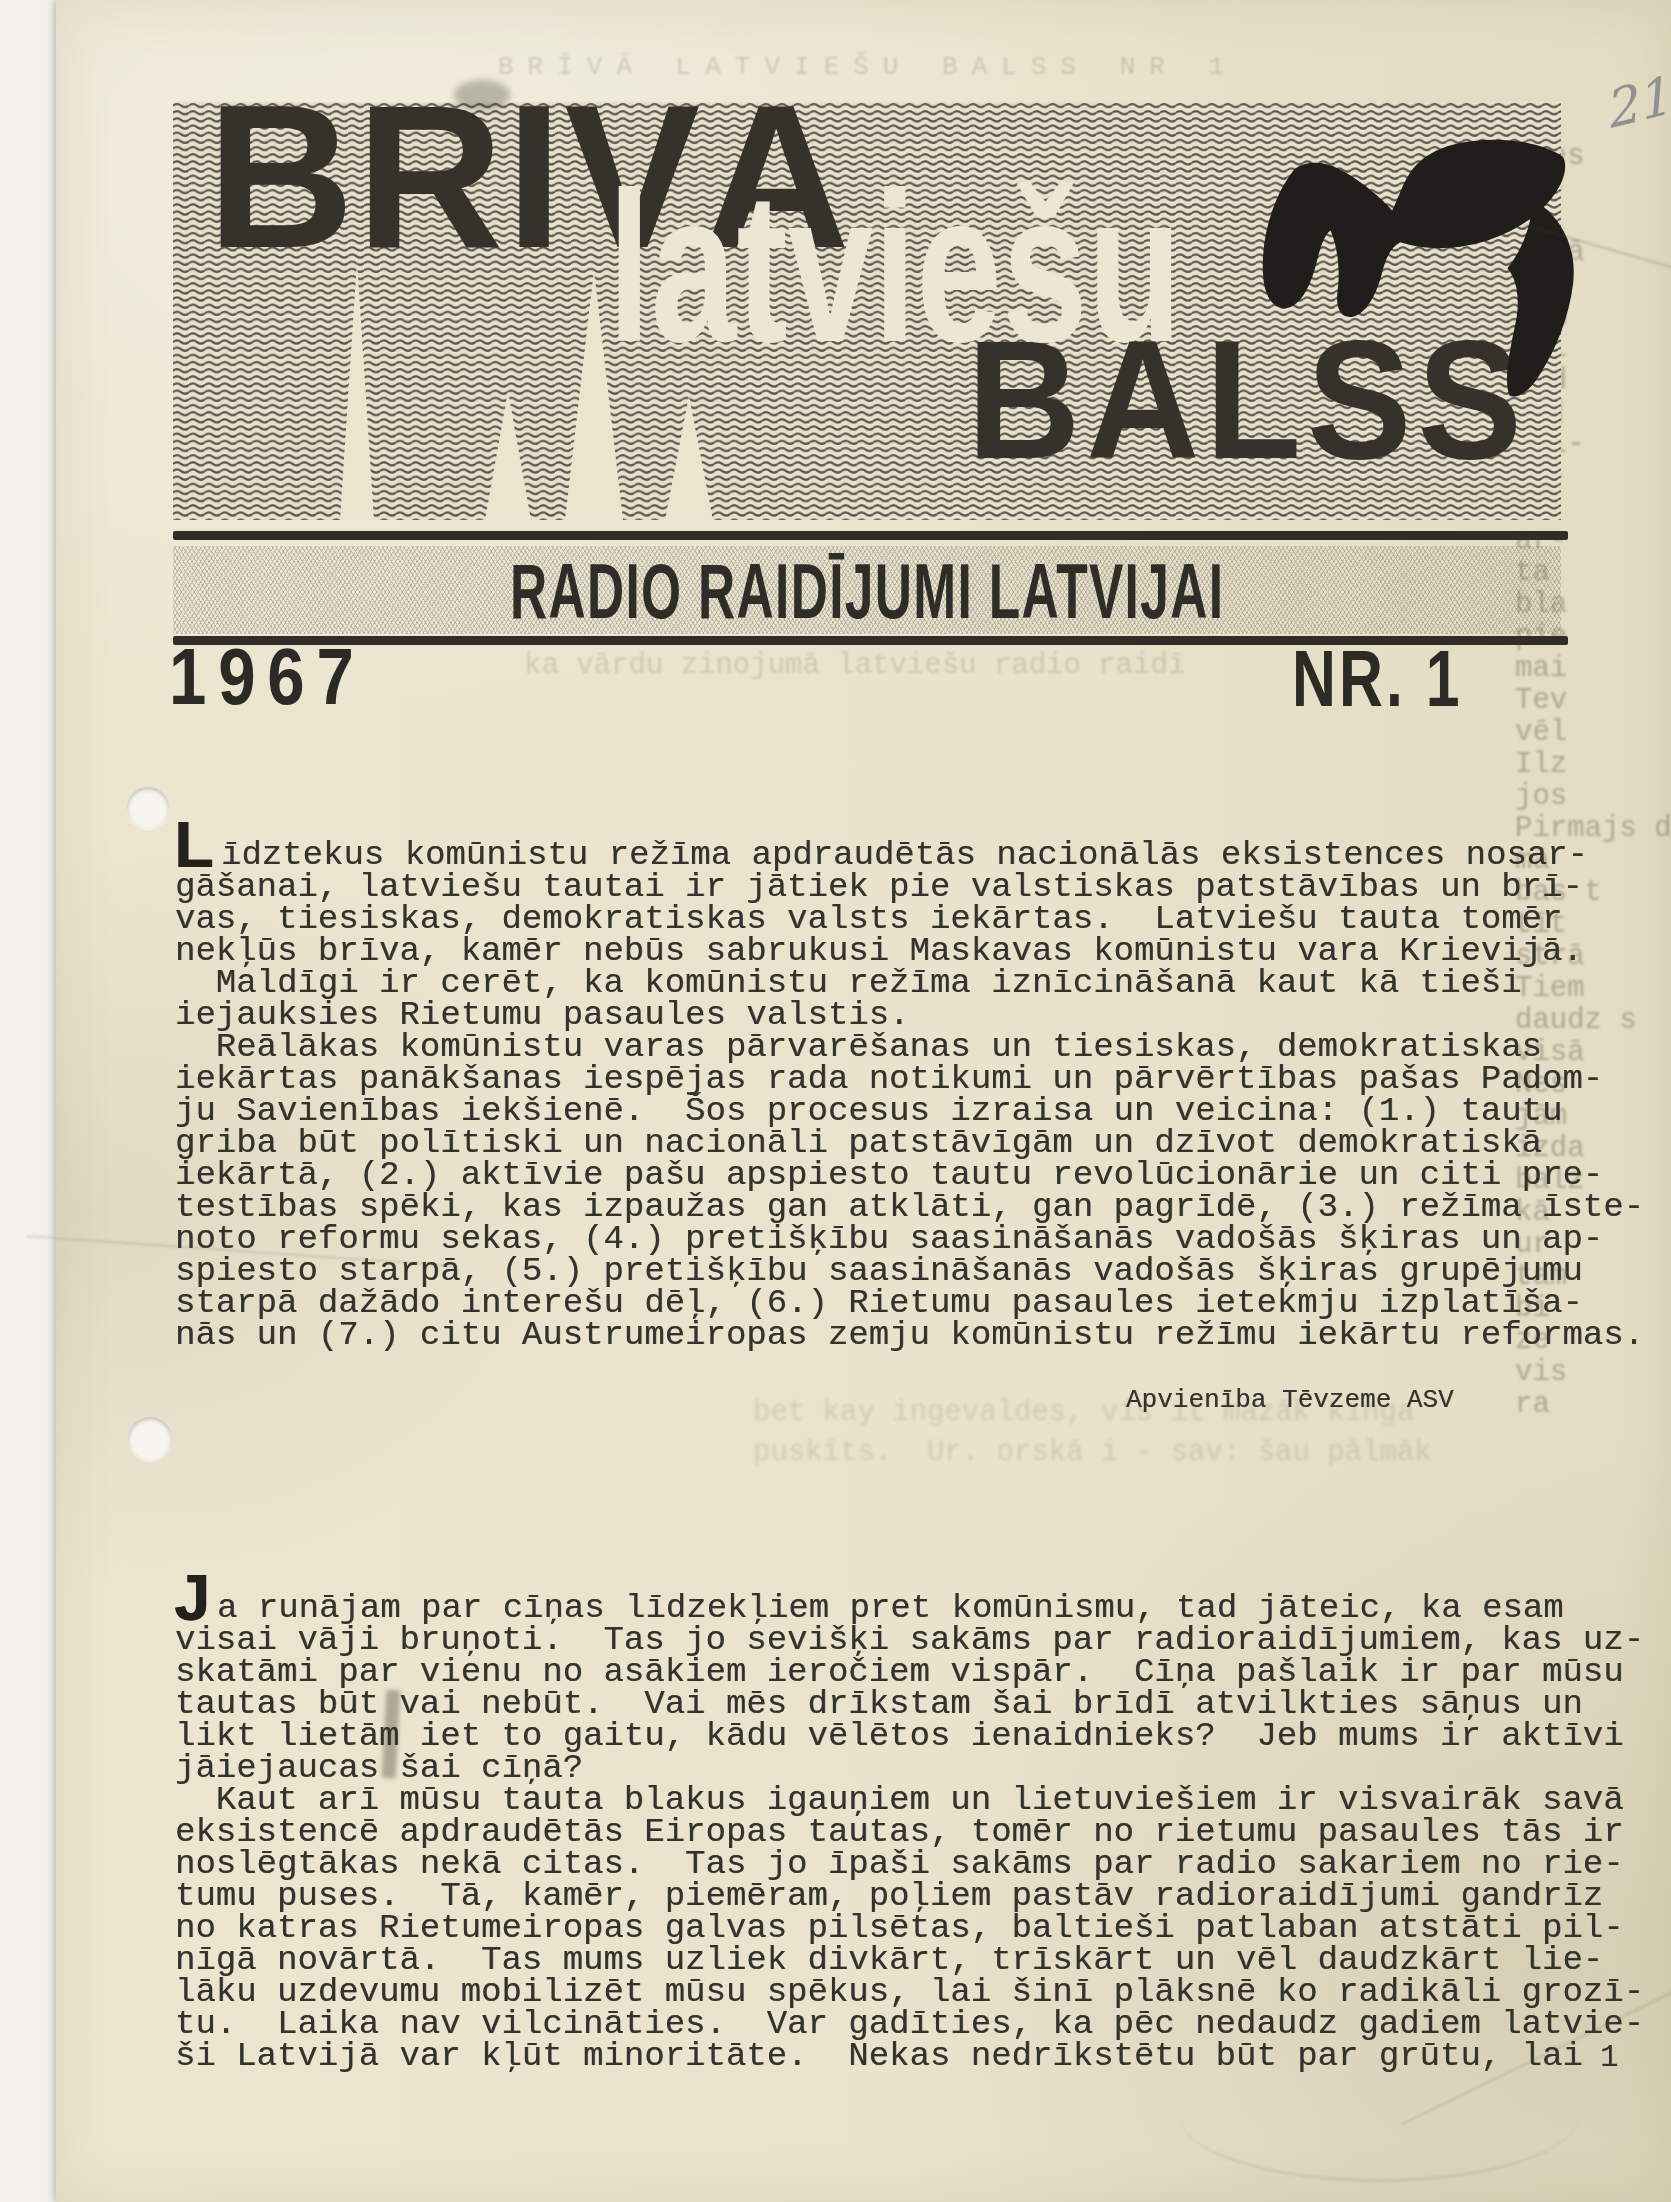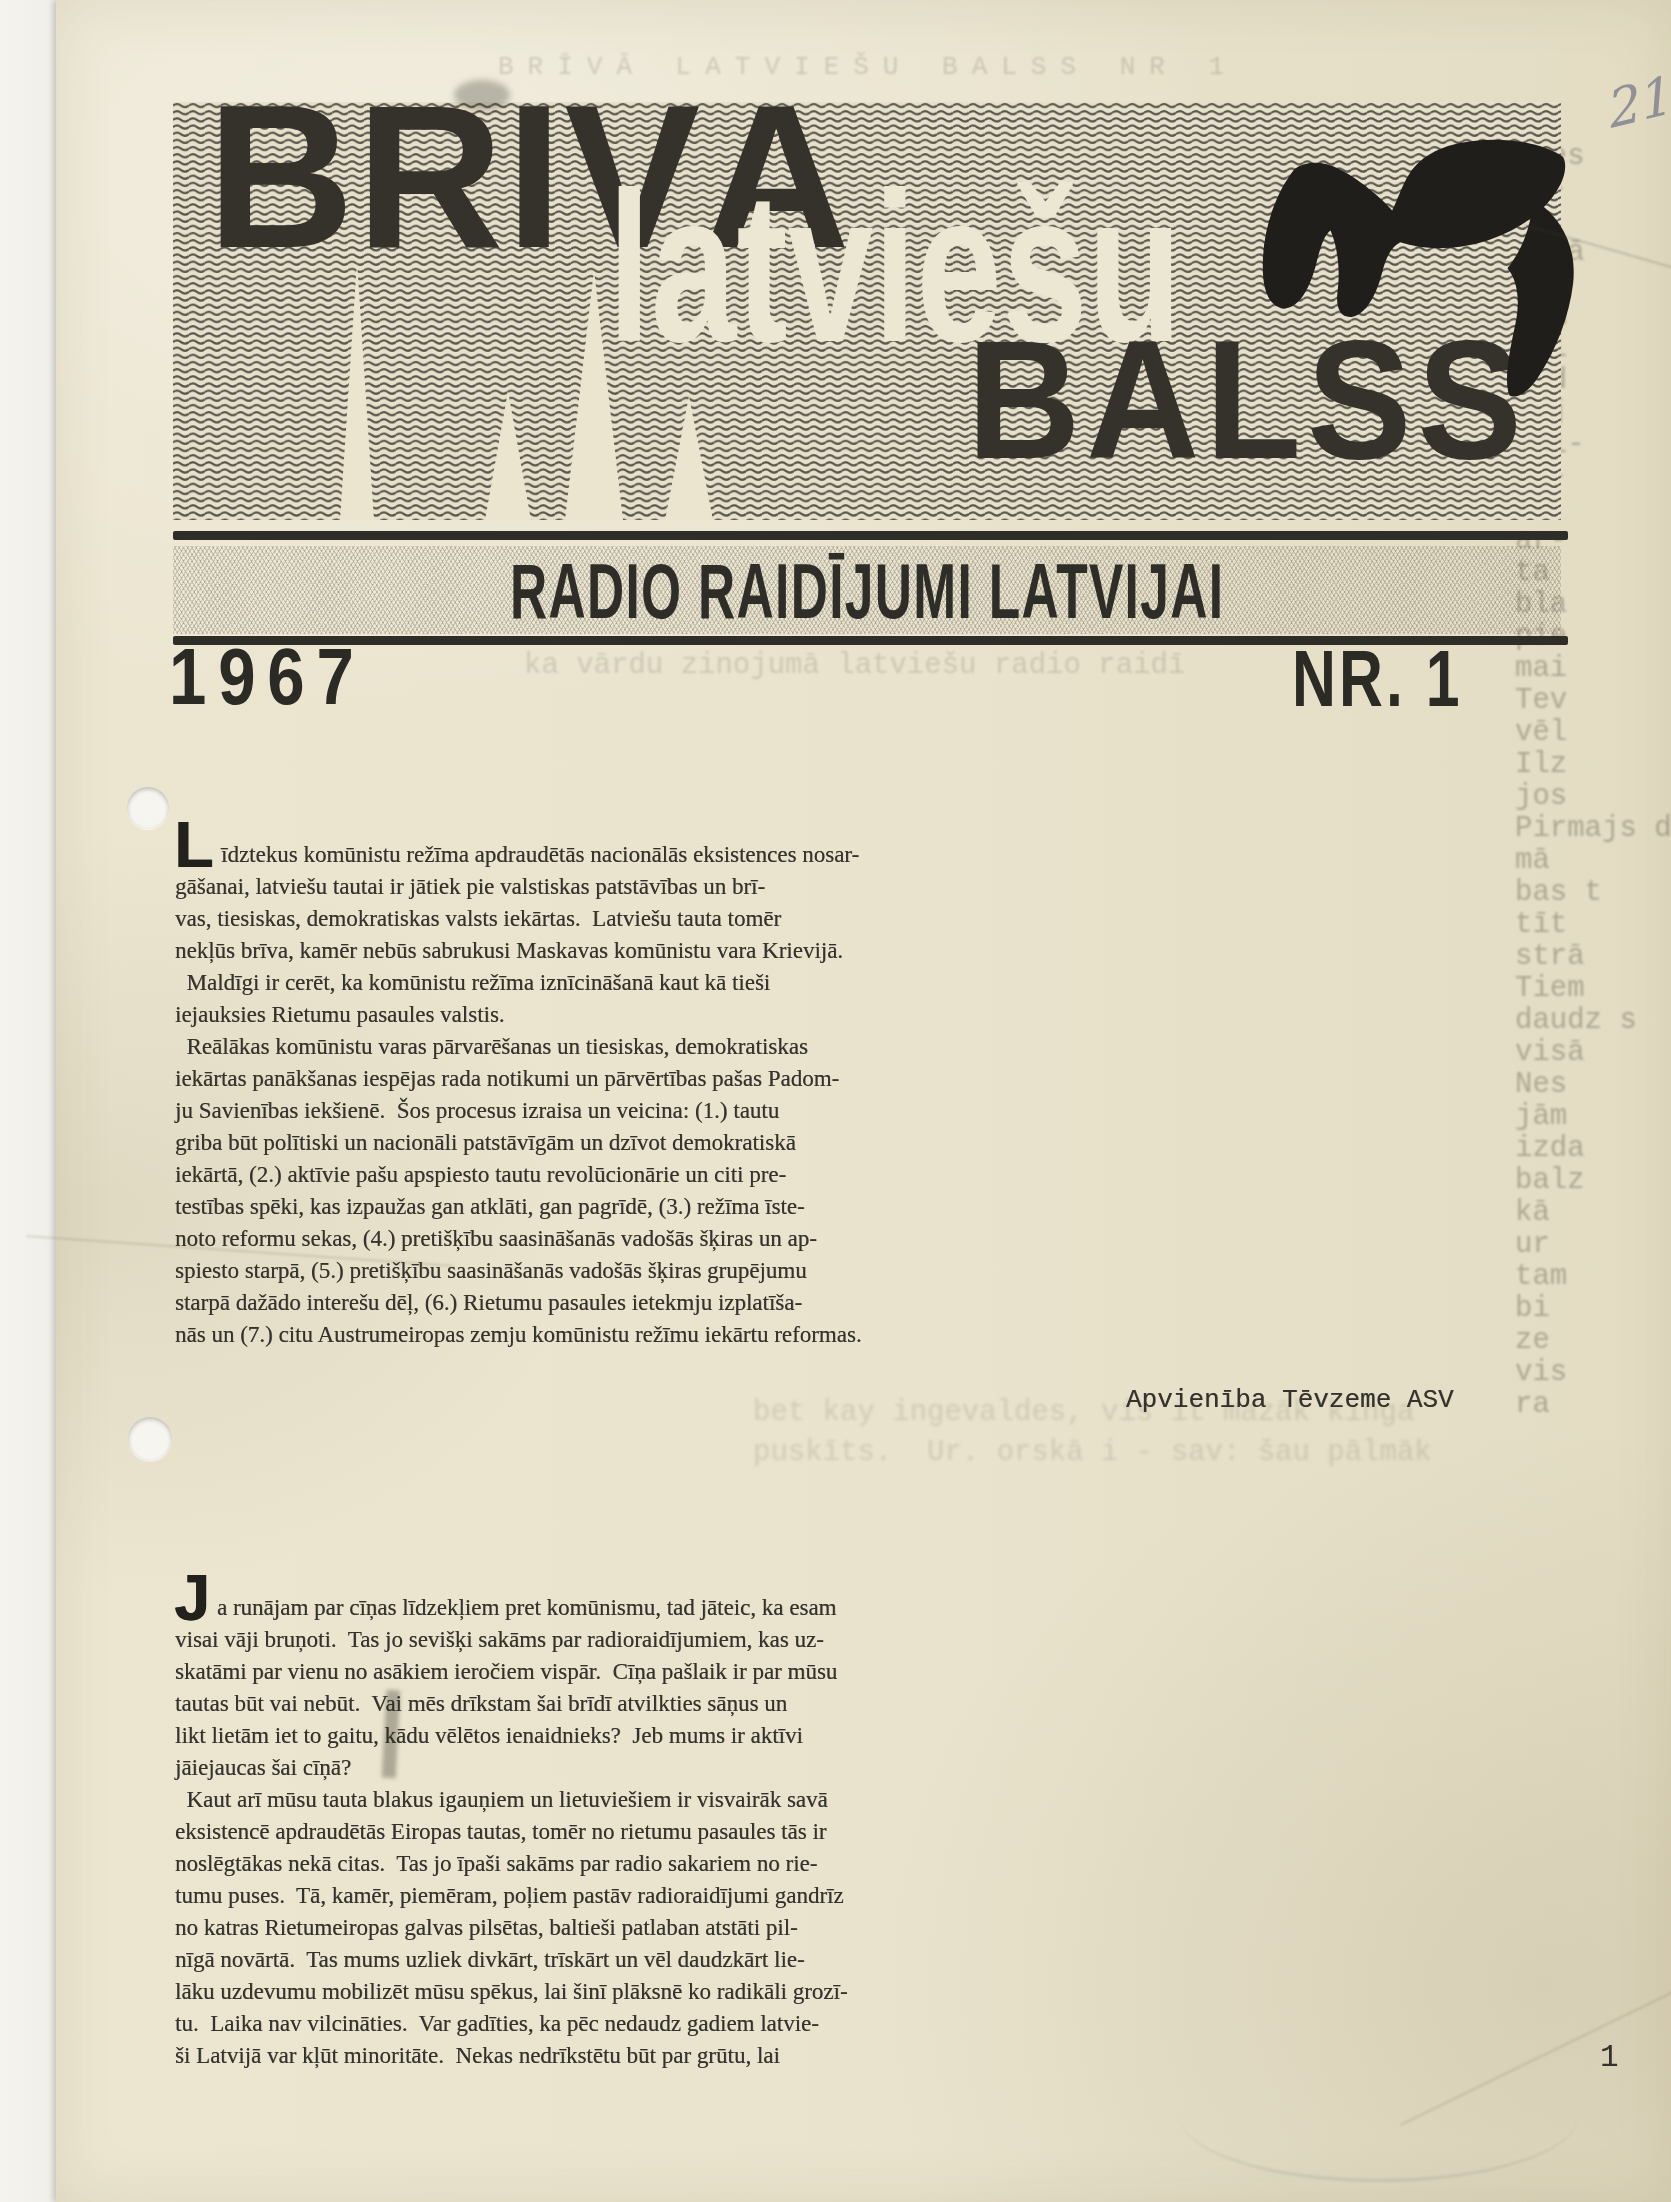--- a/index.html
+++ b/index.html
@@ -73,21 +73,21 @@
     display:flex;align-items:center;justify-content:center;
   }
   .band-1{top:710px;width:1381px;}
   .band-2{top:1467px;width:1385px;height:90px;}
   .band span{font-weight:700;font-size:64px;color:#2a2722;letter-spacing:16px;
              transform:scaleX(.88);white-space:nowrap;
              text-shadow:1px 0 0 #2a2722;}
   
   .body{
     position:absolute;left:119px;width:1393px;
-    font-family:Liberation Serif, serif;font-size:23px;line-height:32px;
+    font-family:Liberation Mono, monospace;font-size:34px;line-height:32px;
     color:#34322c;white-space:pre;letter-spacing:0;
     text-shadow:0.4px 0 0 rgba(52,50,44,.55);
   }
   .body-1{top:839px;text-indent:46px;}
   .body-2{top:1592px;text-indent:42px;}
   .initial{
     position:absolute;font-family:"Liberation Sans",sans-serif;font-weight:700;
     font-size:64px;line-height:1;color:#23211c;text-shadow:1px 0 0 #23211c;
   }
   .initial-1{left:118px;top:813px;}

